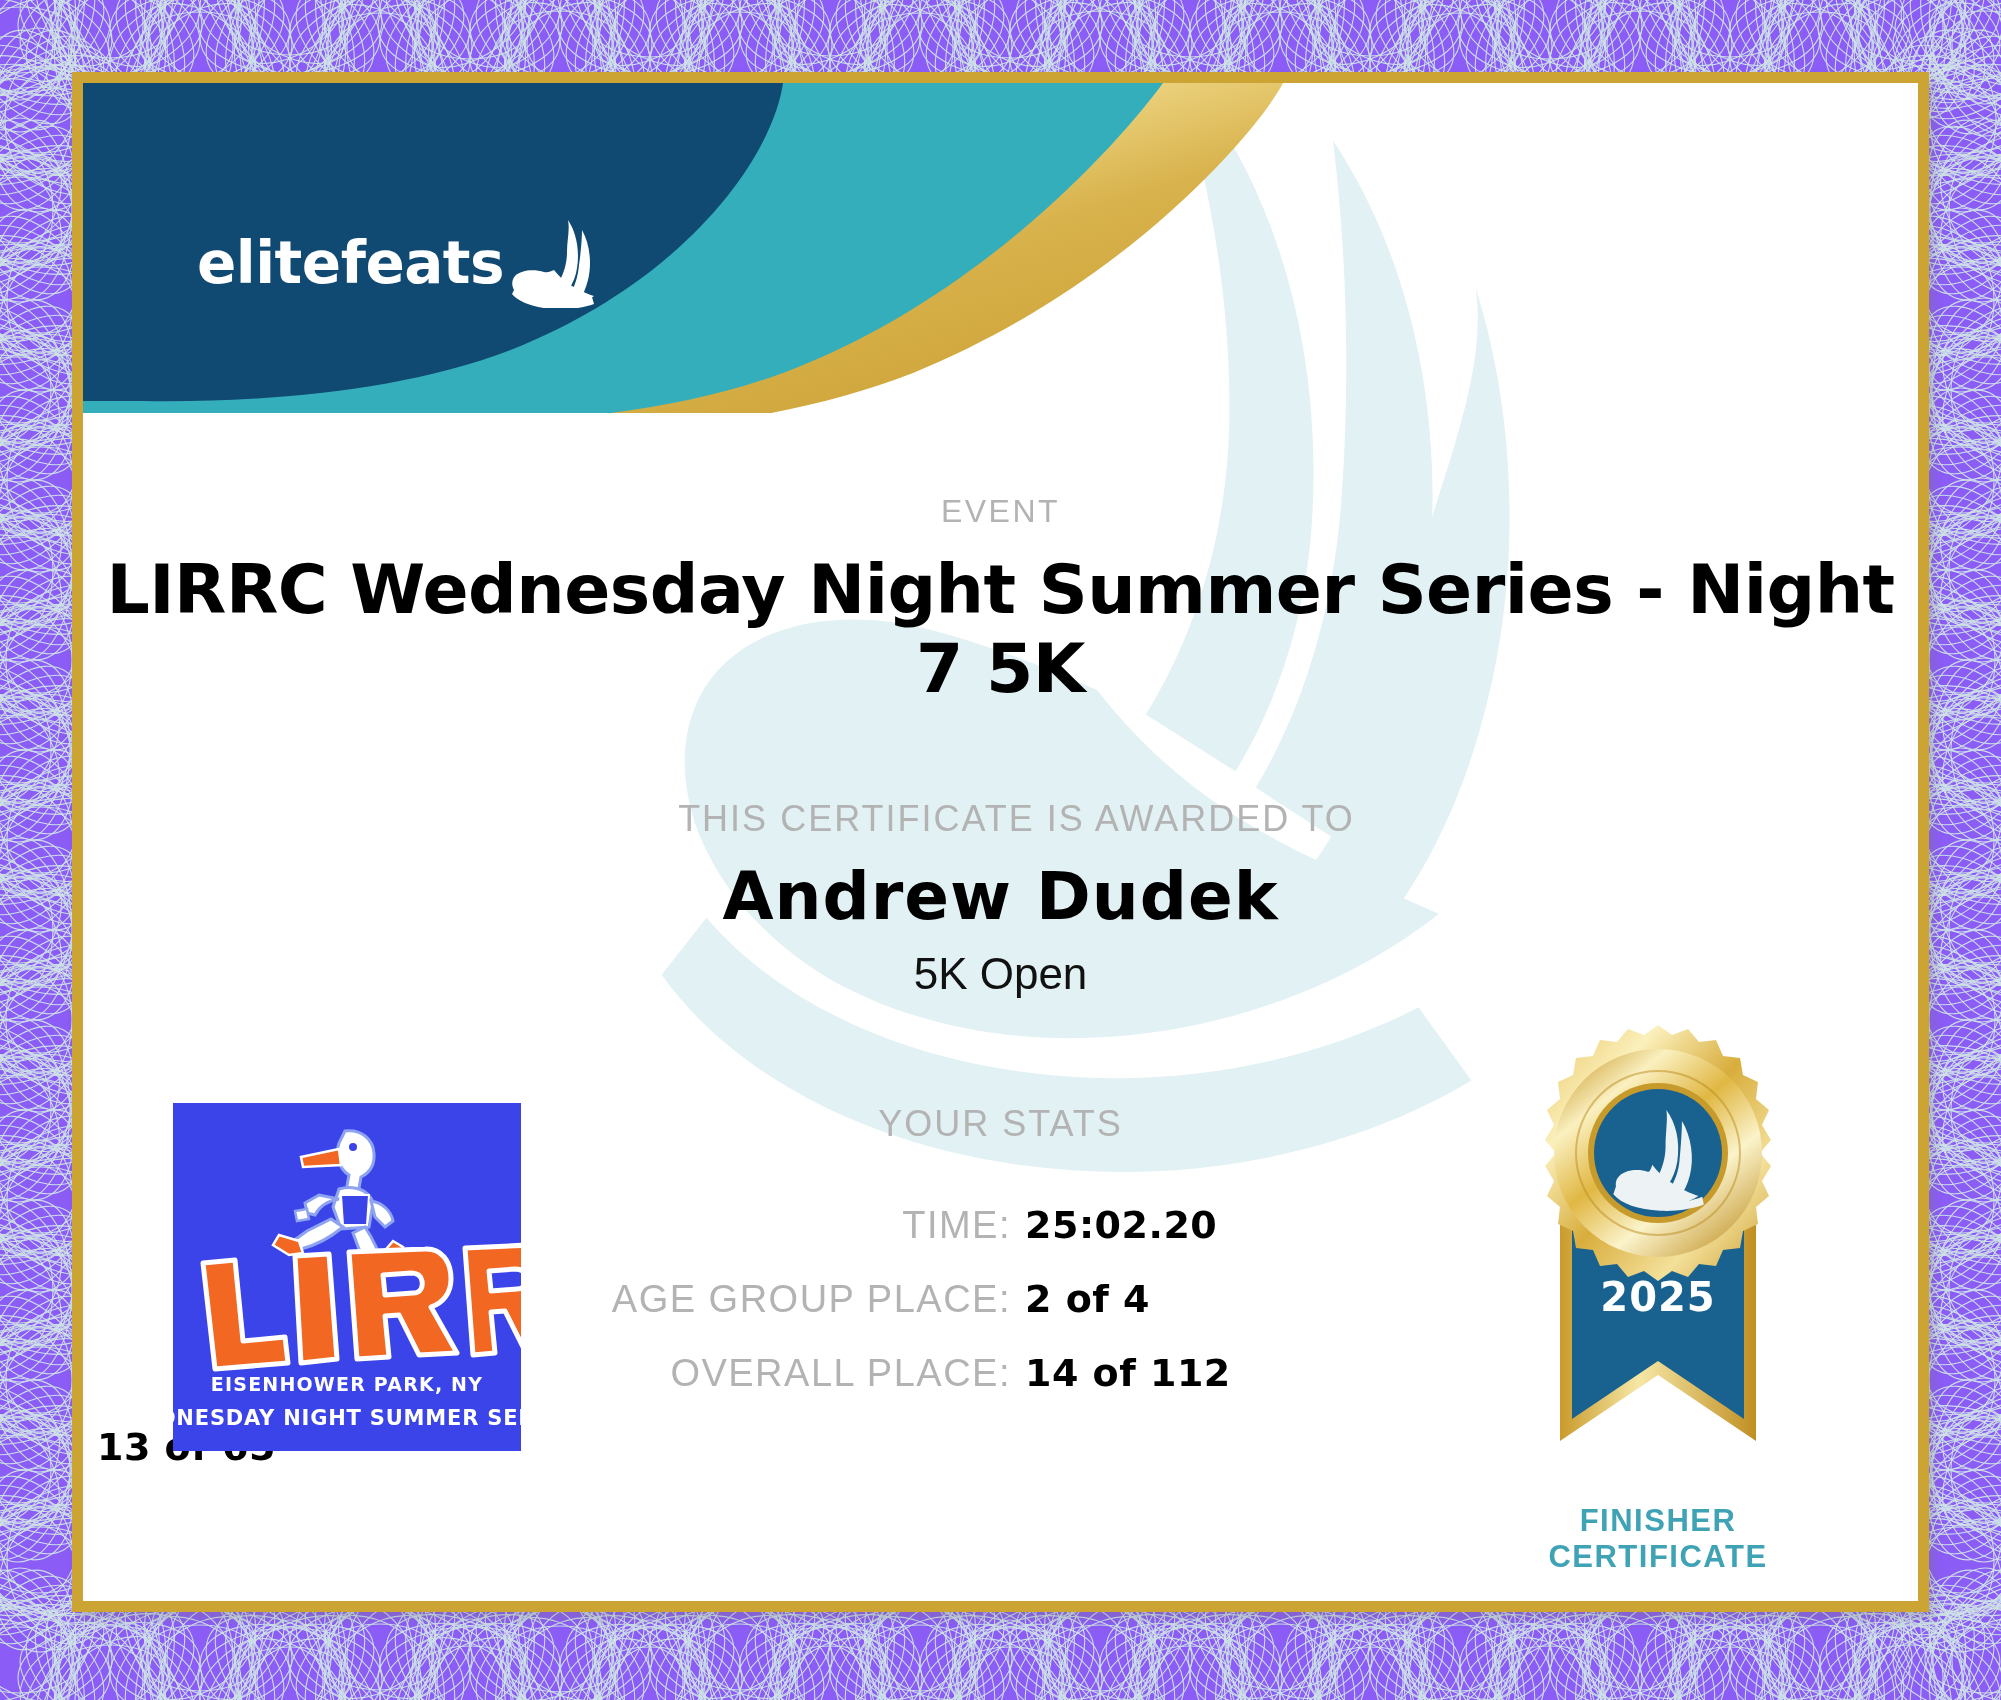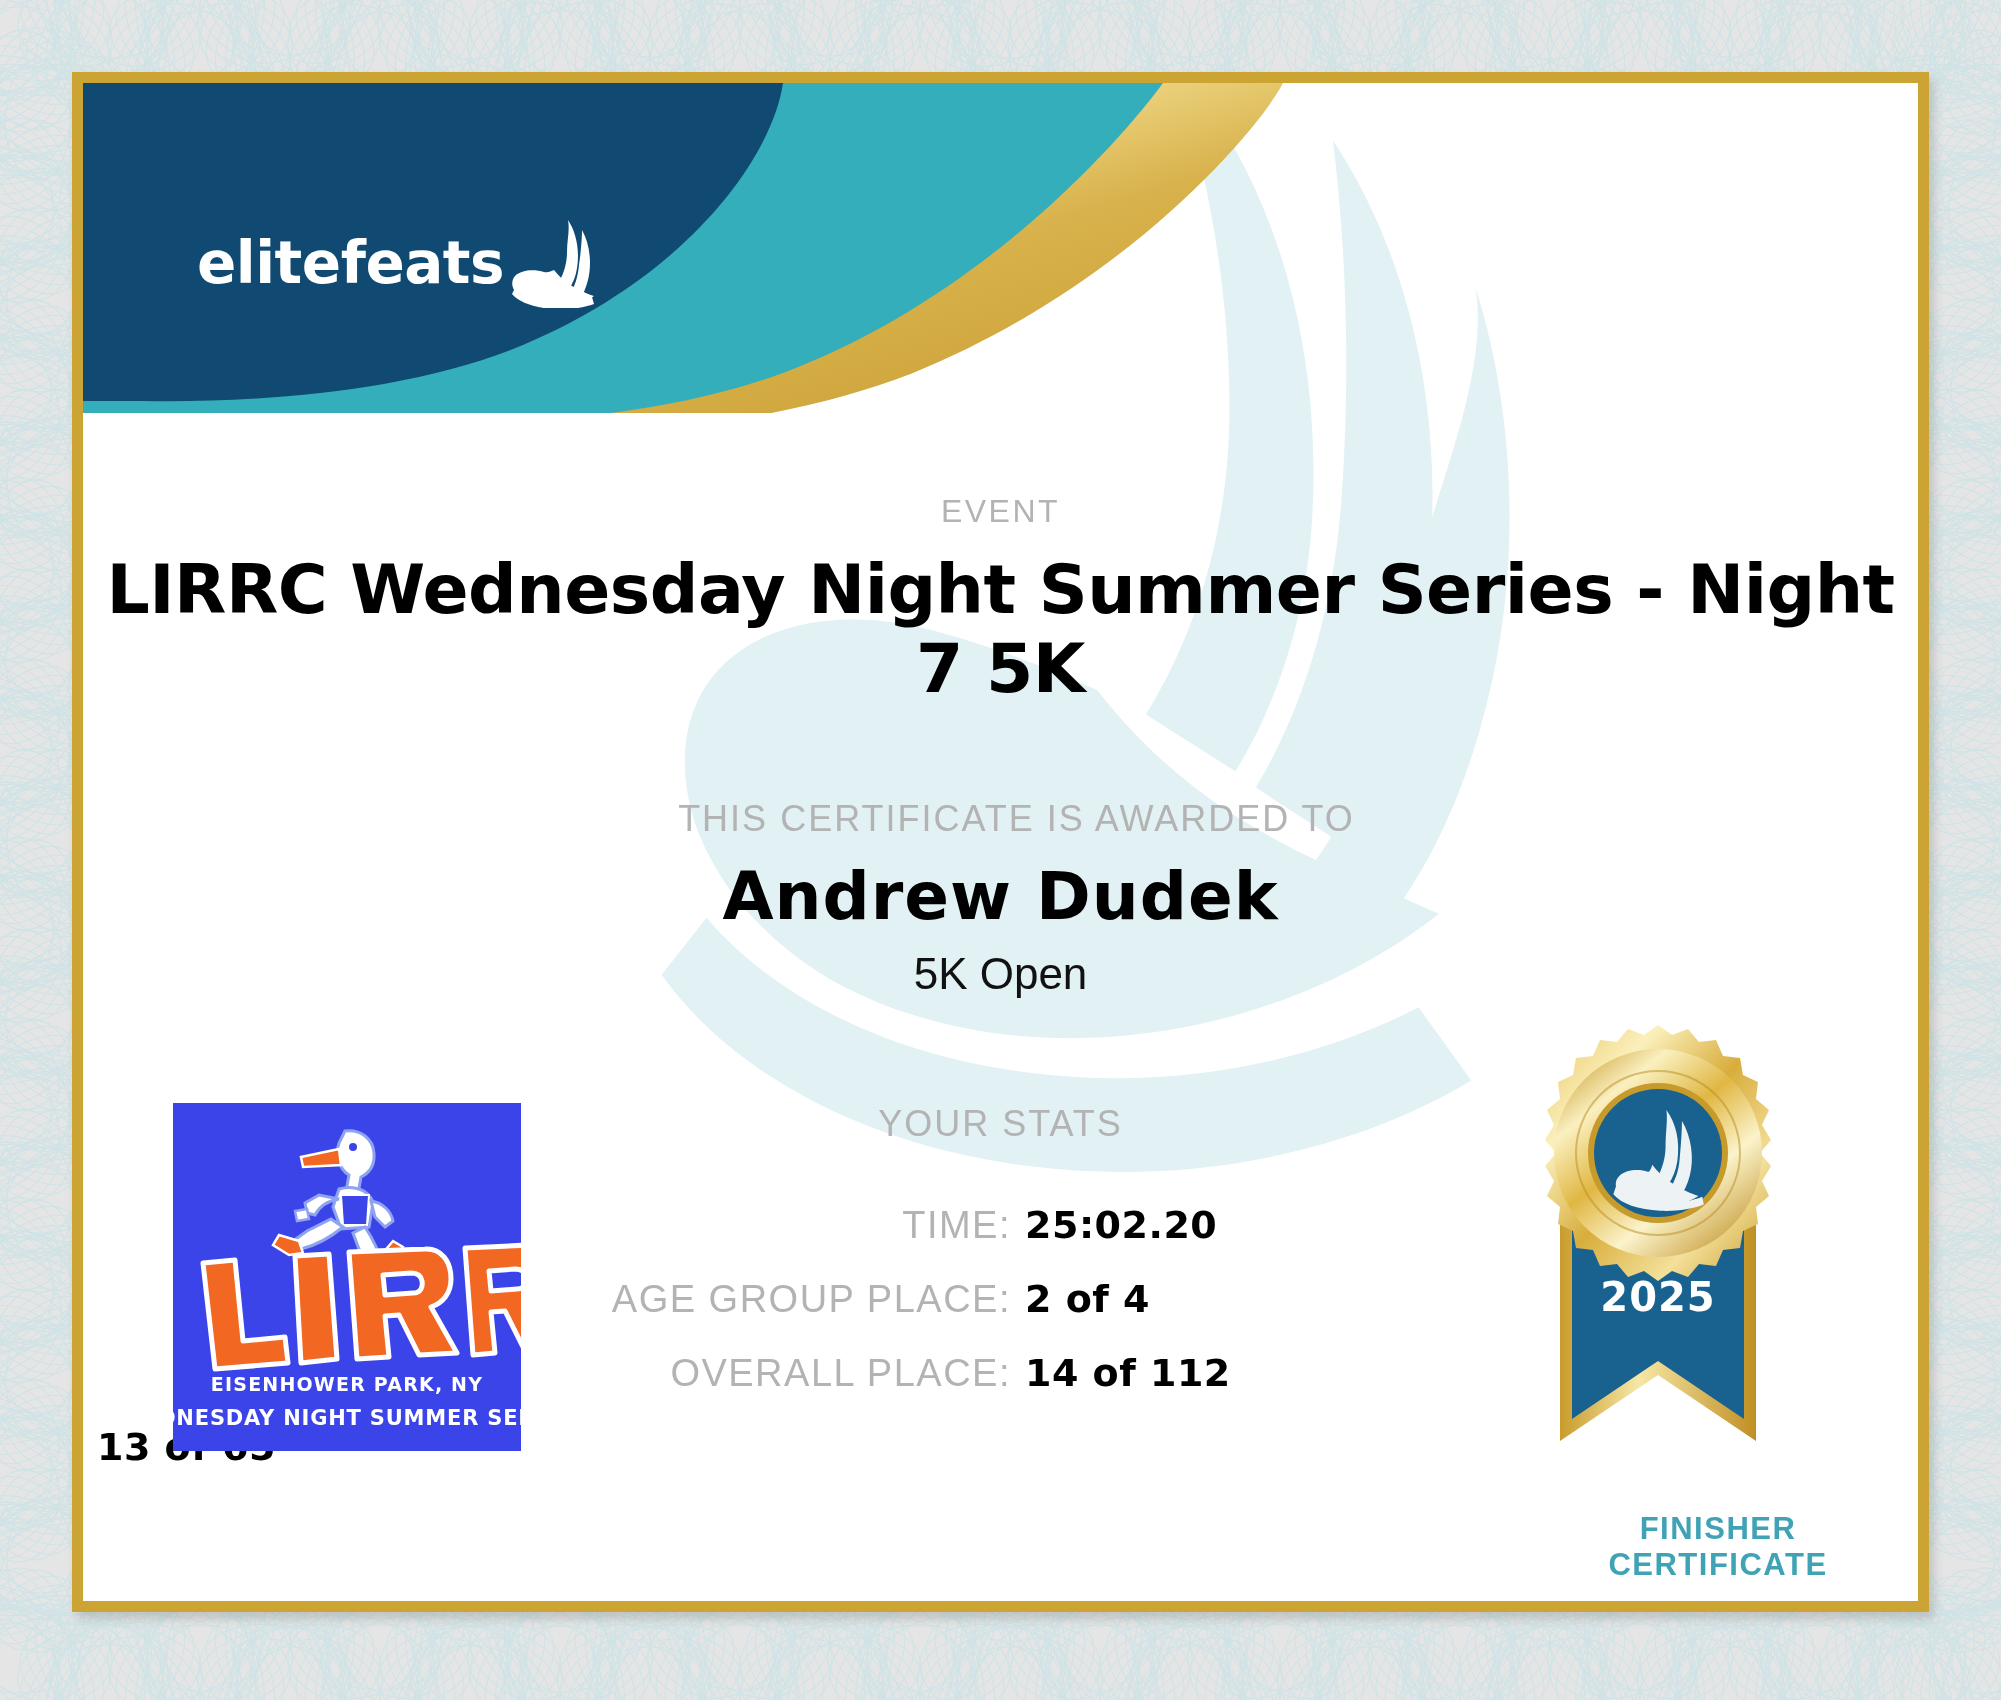--- a/index.html
+++ b/index.html
@@ -7,21 +7,21 @@
     width:2001px;height:1700px;
     background:#ffffff;
     font-family:"Liberation Sans",sans-serif;
     overflow:hidden;
     position:relative;
   }
 
   
   #page{
     position:absolute;inset:0;
-    background:#e5e5e5;
+    background:#8b5cf6;
     overflow:hidden;
   }
   #guilloche{
     position:absolute;inset:0;
     z-index:0;
     pointer-events:none;
   }
 
   
   #cert-frame{
@@ -159,31 +159,30 @@
 
   
   #medal{
     position:absolute;
     left:1425px;top:940px;
     width:300px;height:470px;
     z-index:7;
   }
   #medal-caption{
     position:absolute;
-    left:1450px;top:1420px;
+    left:1390px;top:1420px;
     width:370px;
     text-align:center;
     color:#3FA3B5;
     font-size:31px;
     font-weight:700;
     letter-spacing:1.5px;
     line-height:1.16;
     z-index:7;
     font-family:"Liberation Sans",sans-serif;
-    margin-top:8px;
   }
 </style>
 </head>
 <body>
 
 <div id="page">
 
   <svg id="guilloche" viewBox="0 0 2001 1700" preserveAspectRatio="none">
     <defs>
       <g id="rosette">

